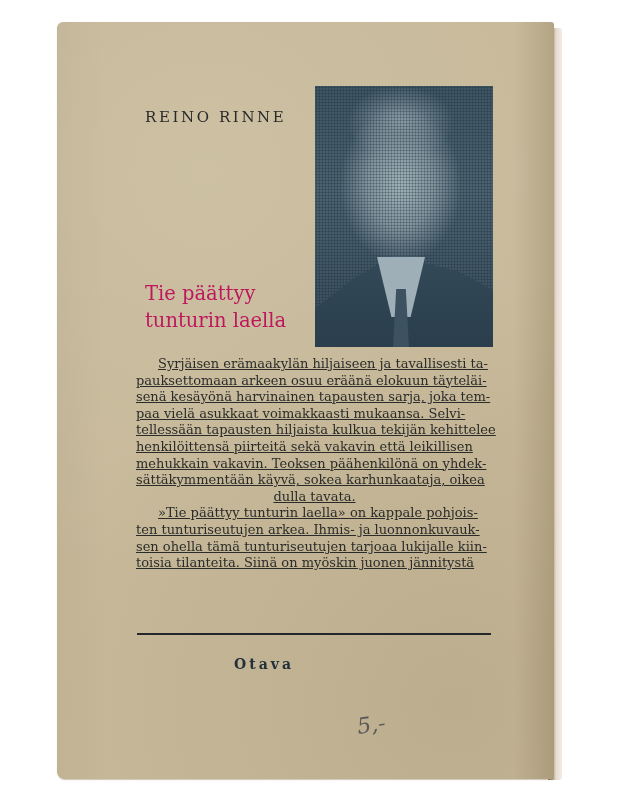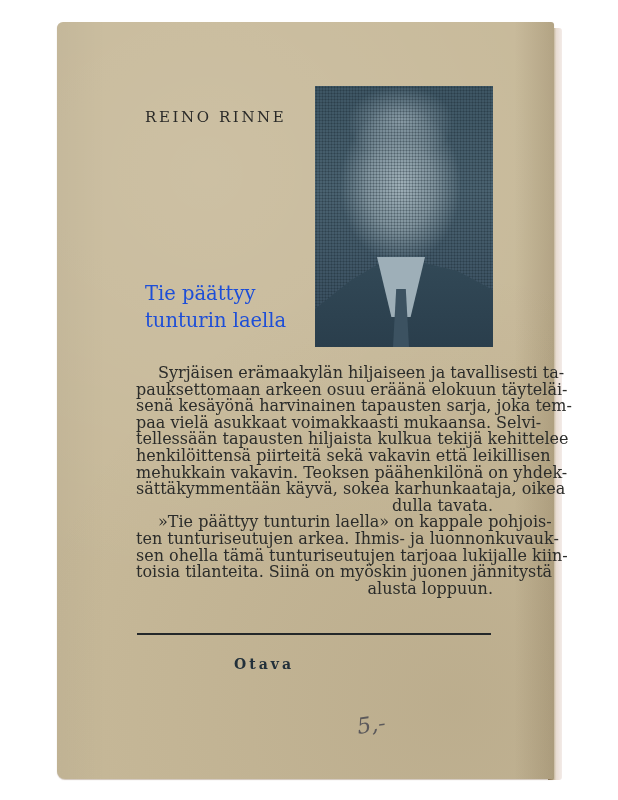--- a/index.html
+++ b/index.html
@@ -50,30 +50,31 @@
     background: #9eafb8;
     clip-path: polygon(0 0, 100% 0, 70% 100%, 30% 100%);
   }
   .photo .tie {
     position: absolute; left: 78px; bottom: 0px; width: 16px; height: 58px;
     background: #3c5261;
     clip-path: polygon(20% 0, 80% 0, 100% 100%, 0 100%);
   }
   .title {
     position: absolute; left: 145px; top: 280px; font-size: 19.5px; line-height: 27px;
-    color: #1d4ed8; font-family: "DejaVu Serif", serif;
+    color: #be185d; font-family: "DejaVu Serif", serif;
   }
   .title div { white-space: nowrap; }
   .body-text {
-    position: absolute; left: 136px; top: 365px; width: 357px;
-    font-family: "DejaVu Serif", serif; font-size: 16px; line-height: 16.6px;
+    position: absolute; left: 136px; top: 356px; width: 357px;
+    font-family: "DejaVu Serif", serif; font-size: 13px; line-height: 16.6px;
     color: #2b2c2a;
+    text-decoration: underline;
   }
   .body-text .line { white-space: nowrap; display: flex; justify-content: space-between; }
-  .body-text .line.last { justify-content: flex-end; }
+  .body-text .line.last { justify-content: center; }
   .body-text .line span { display: inline-block; }
   .body-text .indent { padding-left: 22px; }
   .rule {
     position: absolute; left: 137px; top: 633px; width: 354px; height: 2px; background: #24282a;
   }
   .publisher {
     position: absolute; left: 0; width: 528px; top: 656px; text-align: center; box-sizing: border-box;
     font-family: "DejaVu Serif", serif; font-weight: bold; font-size: 14px; letter-spacing: 3px; color: #22303a;
   }
   .price-text {
@@ -107,21 +108,21 @@
   <div class="line">
       <span>pauksettomaan arkeen osuu eräänä elokuun täyteläi-</span>
     </div>
   <div class="line">
       <span>senä kesäyönä harvinainen tapausten sarja, joka tem-</span>
     </div>
   <div class="line">
       <span>paa vielä asukkaat voimakkaasti mukaansa. Selvi-</span>
     </div>
   <div class="line">
-      <span>tellessään tapausten hiljaista kulkua tekijä kehittelee</span>
+      <span>tellessään tapausten hiljaista kulkua tekijän kehittelee</span>
     </div>
   <div class="line">
       <span>henkilöittensä piirteitä sekä vakavin että leikillisen</span>
     </div>
   <div class="line">
       <span>mehukkain vakavin. Teoksen päähenkilönä on yhdek-</span>
     </div>
   <div class="line">
       <span>sättäkymmentään käyvä, sokea karhunkaataja, oikea</span>
     </div>
@@ -133,22 +134,19 @@
     </div>
   <div class="line">
       <span>ten tunturiseutujen arkea. Ihmis- ja luonnonkuvauk-</span>
     </div>
   <div class="line">
       <span>sen ohella tämä tunturiseutujen tarjoaa lukijalle kiin-</span>
     </div>
   <div class="line">
       <span>toisia tilanteita. Siinä on myöskin juonen jännitystä</span>
     </div>
-  <div class="line last">
-      <span>alusta loppuun.</span>
-    </div>
 </div>
 
 <div class="rule"></div>
 
 <div class="publisher">Otava</div>
 
 <div class="price-text">5,-</div>
 
 </body></html>

